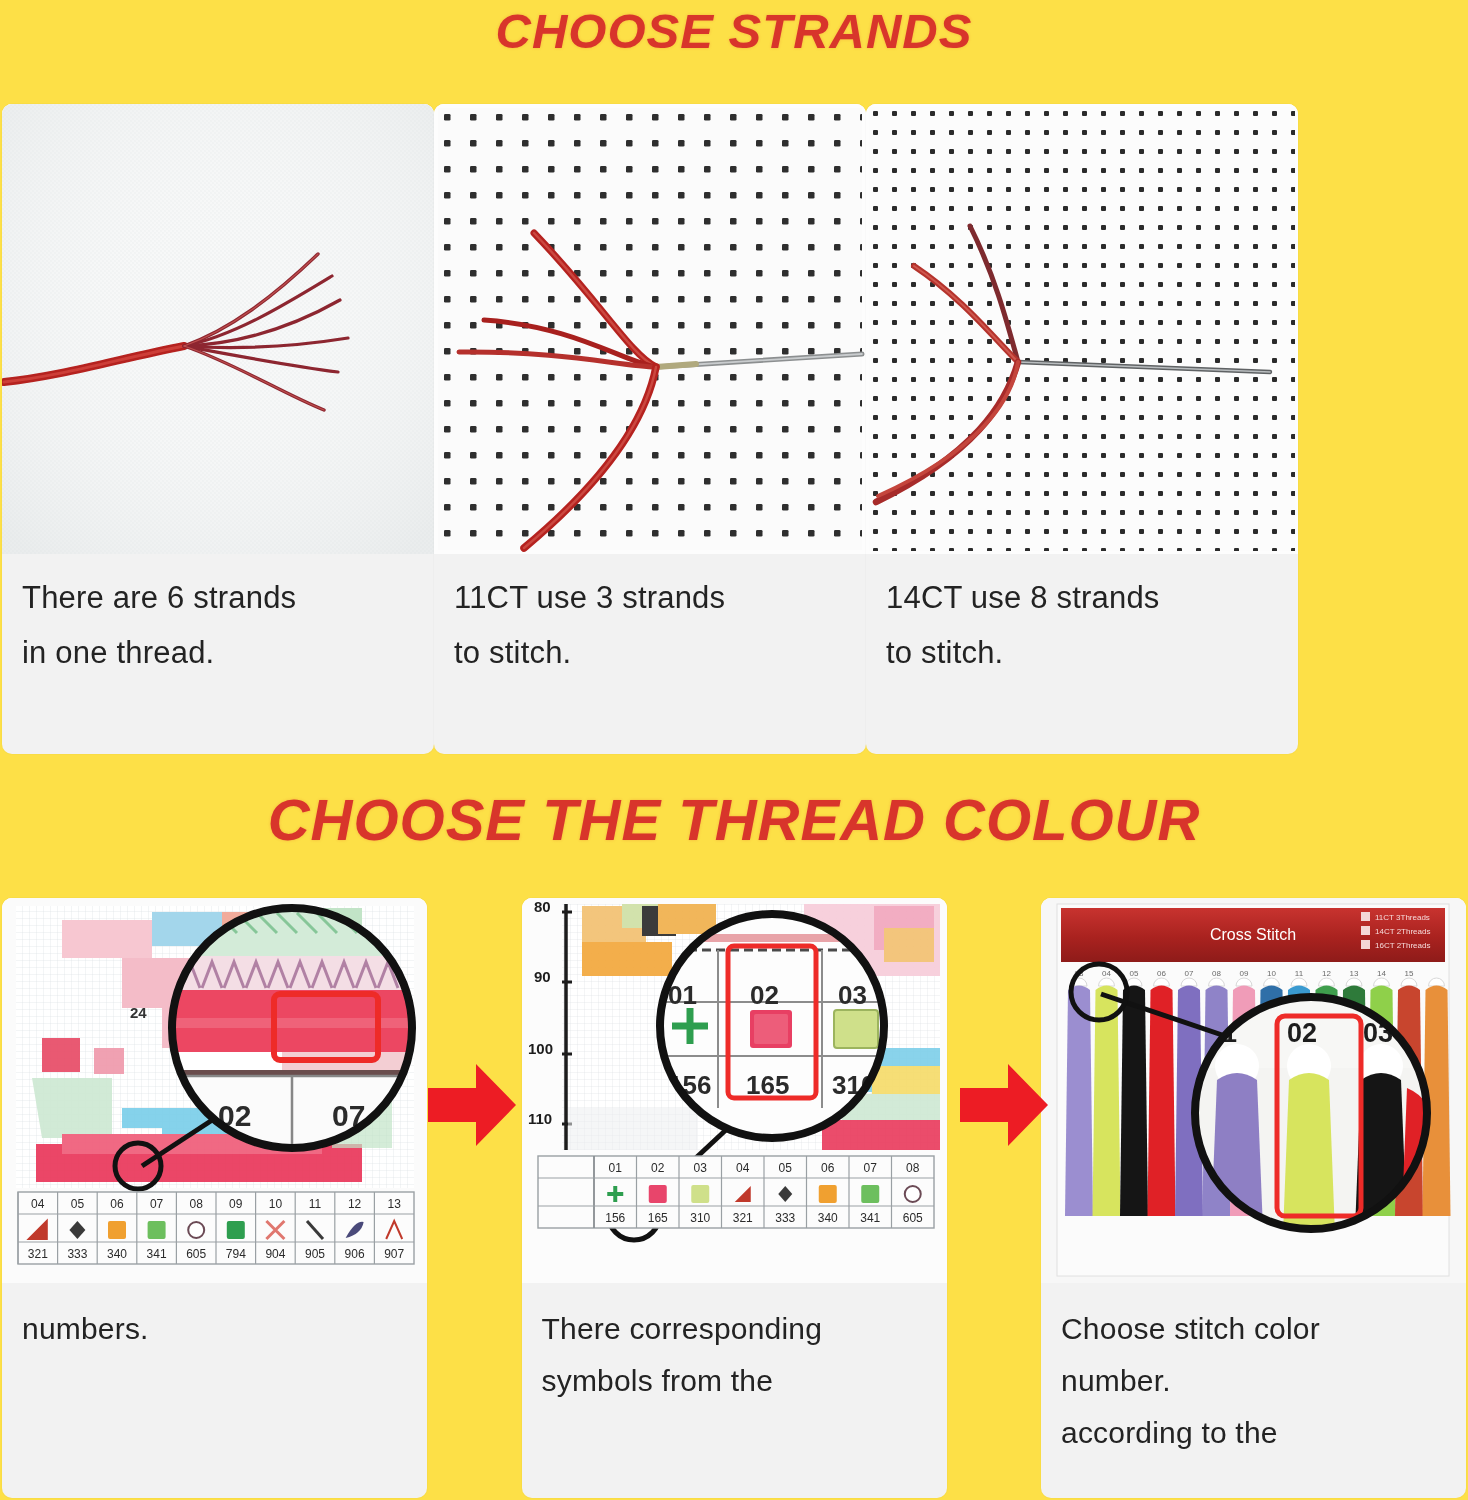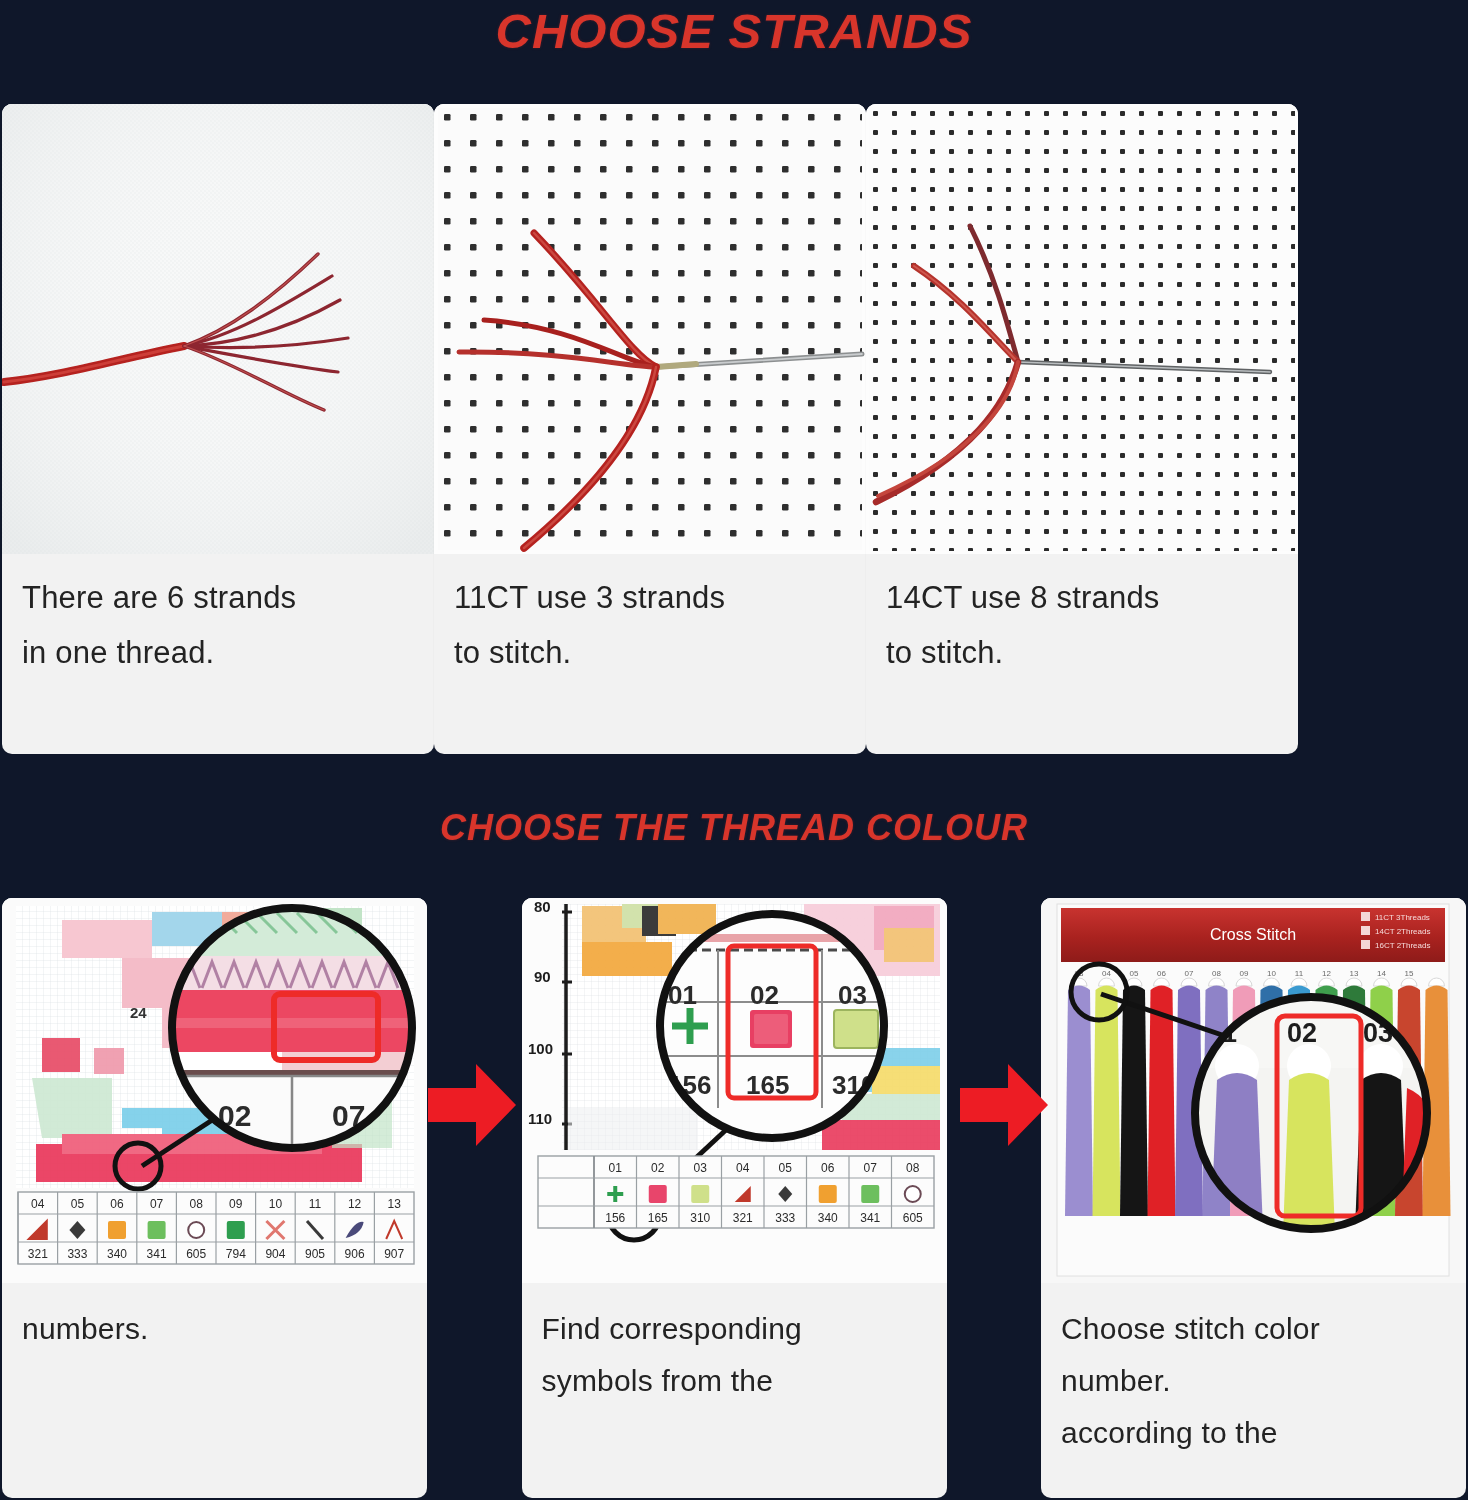--- a/index.html
+++ b/index.html
@@ -2,35 +2,35 @@
 <html><head>
 <meta charset="utf-8">
 <style>
   * { box-sizing: border-box; margin: 0; padding: 0; }
   html, body {
     width: 1468px; height: 1500px;
     background: #ffffff;
     font-family: "Liberation Sans", sans-serif;
     overflow: hidden;
   }
-  .page { position: relative; width: 1468px; height: 1500px; background: #0f172a; }
+  .page { position: relative; width: 1468px; height: 1500px; background: #fde047; }
 
   
   .heading {
     position: absolute;
     width: 100%;
     text-align: center;
     font-weight: bold;
     font-style: italic;
     color: #D8352B;
     letter-spacing: 1px;
     text-shadow: 0 0 3px rgba(216,53,43,.25);
   }
   #h1 { top: 0px; font-size: 49px; line-height: 62px; }
-  #h2 { top: 789px; font-size: 36px; line-height: 62px; margin-top: 8px; }
+  #h2 { top: 789px; font-size: 58px; line-height: 62px; }
 
   
   .row { position: absolute; left: 0; width: 1468px; display: flex; }
   #row1 { top: 104px; height: 650px; padding: 0 2px; }
   #row2 { top: 898px; height: 600px; justify-content: space-between; padding: 0 2px; }
 
   .card {
     position: relative;
     background: #f2f2f2;
     border-radius: 10px;
@@ -402,21 +402,21 @@
                 <text x="390.75" y="274" text-anchor="middle" font-size="12" fill="#2b2b2b">08</text>
                 <circle cx="390.75" cy="296" r="8" fill="#fff" stroke="#6b4a55" stroke-width="2"></circle>
                 <text x="390.75" y="324" text-anchor="middle" font-size="12" fill="#2b2b2b">605</text>
                 <path d="M16 280 H412" stroke="#9aa0a4" stroke-width="1.2"></path>
                 <path d="M16 308 H412" stroke="#9aa0a4" stroke-width="1.2"></path>
               </g>
           </g>
         </svg>
       </div>
       <div class="caption">
-        <div>Find corresponding</div>
+        <div>There corresponding</div>
         <div>symbols from the</div>
       </div>
     </div>
 
     <div class="card">
       <div class="photo">
         <svg width="425" height="385" viewBox="0 0 425 385">
           <defs>
             <clipPath id="mag3">
                 <circle cx="270" cy="215" r="116"></circle>

